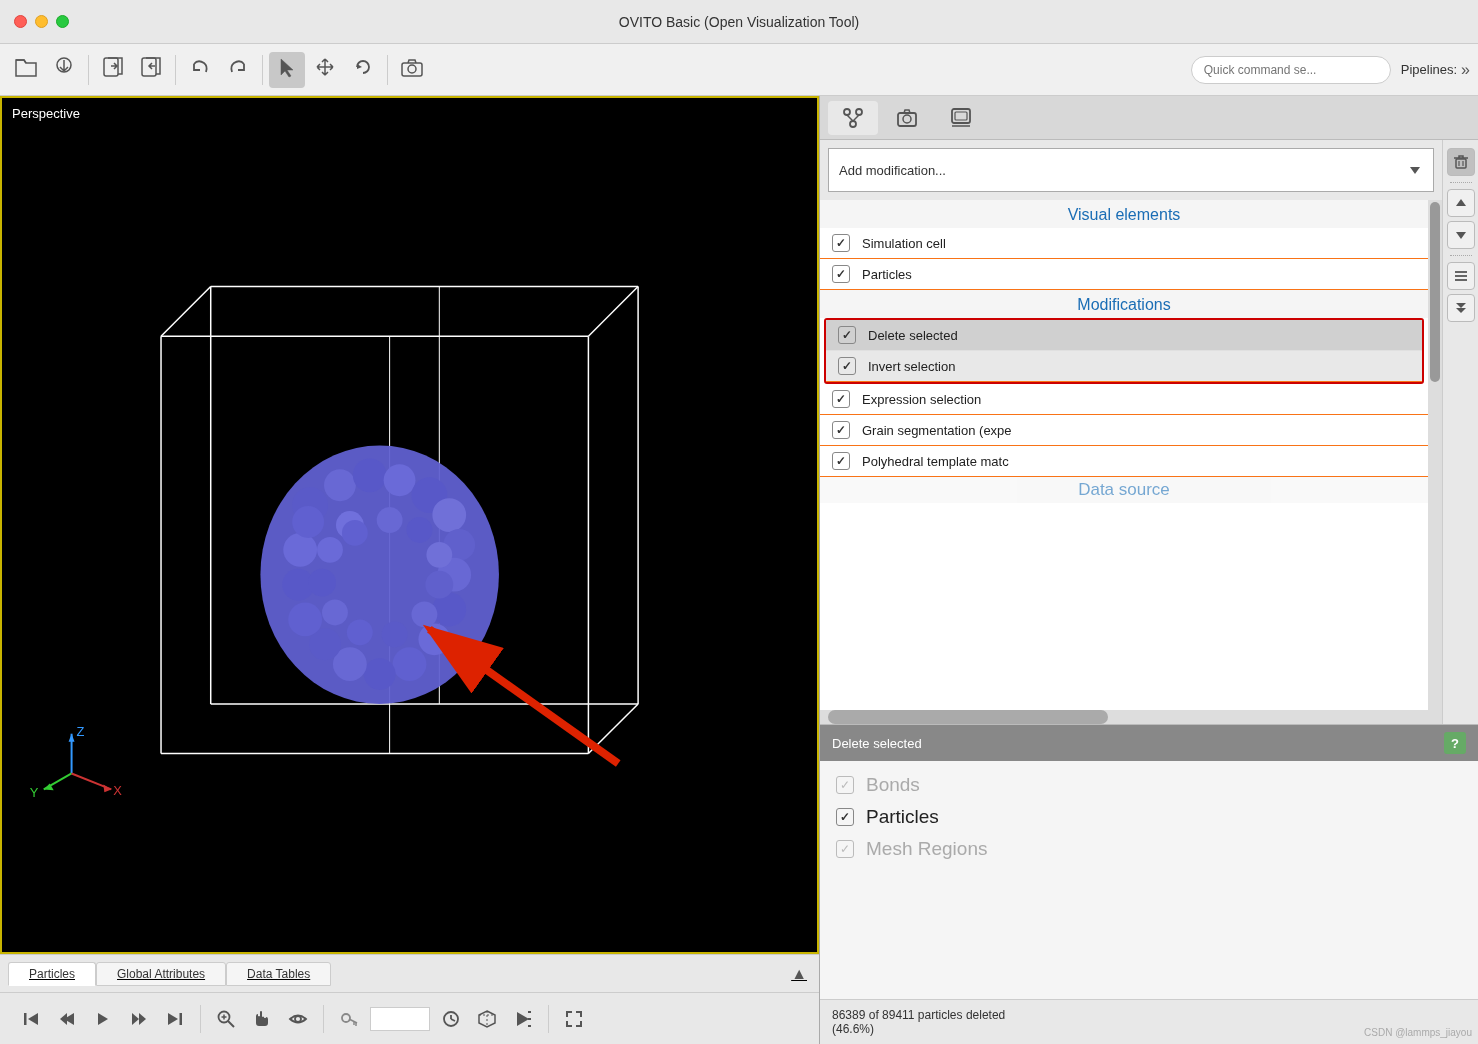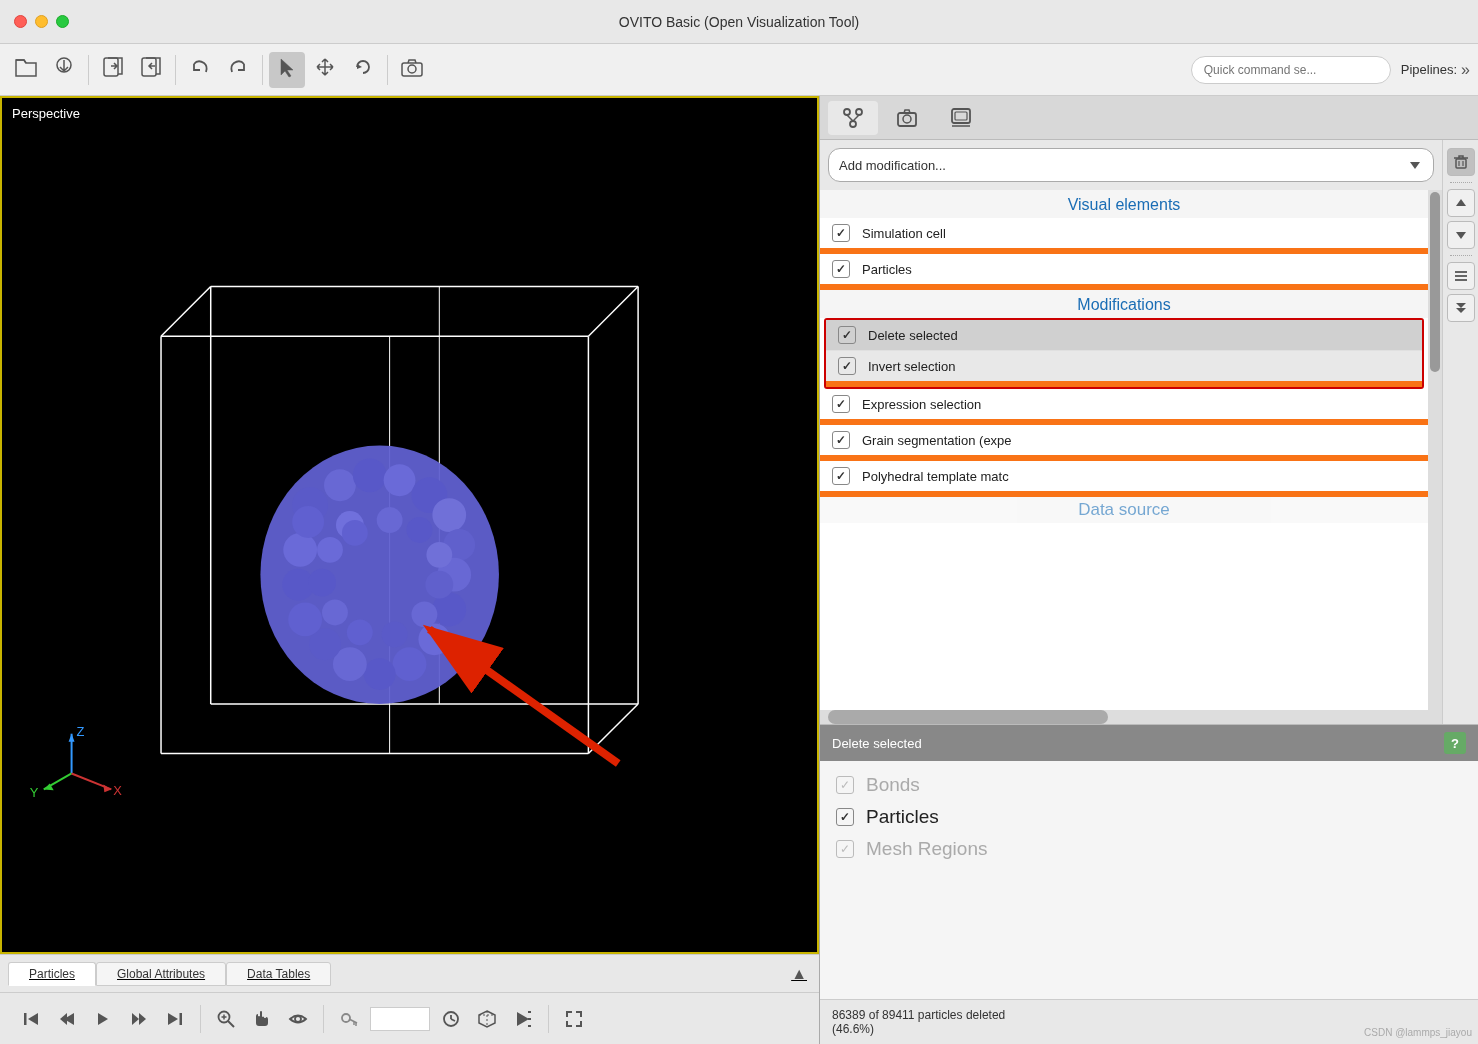--- a/index.html
+++ b/index.html
@@ -229,23 +229,23 @@
       flex-direction: column;
     }
 
     
     .add-mod-row {
       padding: 8px;
       background: #e8e8e8;
     }
     .add-mod-select {
       width: 100%;
-      height: 34px;
+      height: 44px;
       border: 1px solid #aaa;
-      border-radius: 12px;
+      border-radius: 0;
       background: white;
       padding: 0 10px;
       font-size: 13px;
       color: #333;
       cursor: pointer;
       display: flex;
       align-items: center;
       justify-content: space-between;
     }
 
@@ -259,21 +259,21 @@
       text-align: center;
       color: #1a6db5;
       font-size: 16px;
       padding: 6px 0 4px;
       background: #f5f5f5;
     }
     .pipeline-item {
       display: flex;
       align-items: center;
       padding: 6px 12px;
-      border-bottom: 6px solid #f97316;
+      border-bottom: 1px solid #f97316;
       cursor: pointer;
       background: white;
     }
     .pipeline-item.selected { background: #d0d0d0; }
     .item-check {
       width: 18px;
       height: 18px;
       border: 1.5px solid #888;
       border-radius: 3px;
       display: flex;

